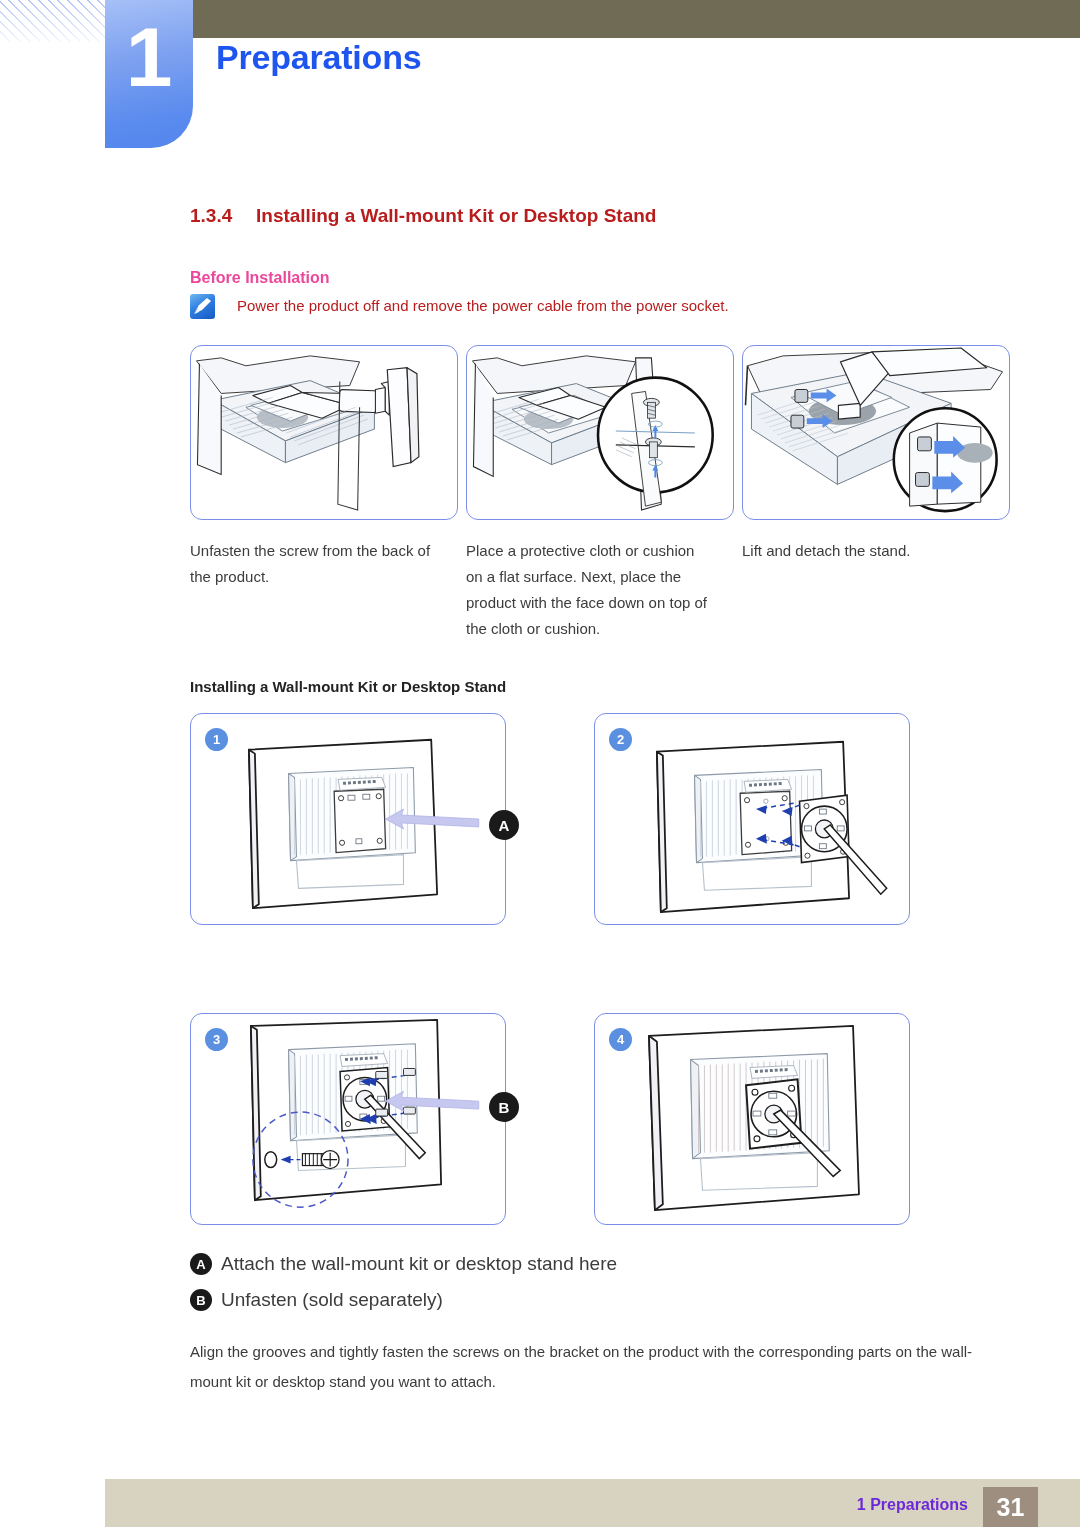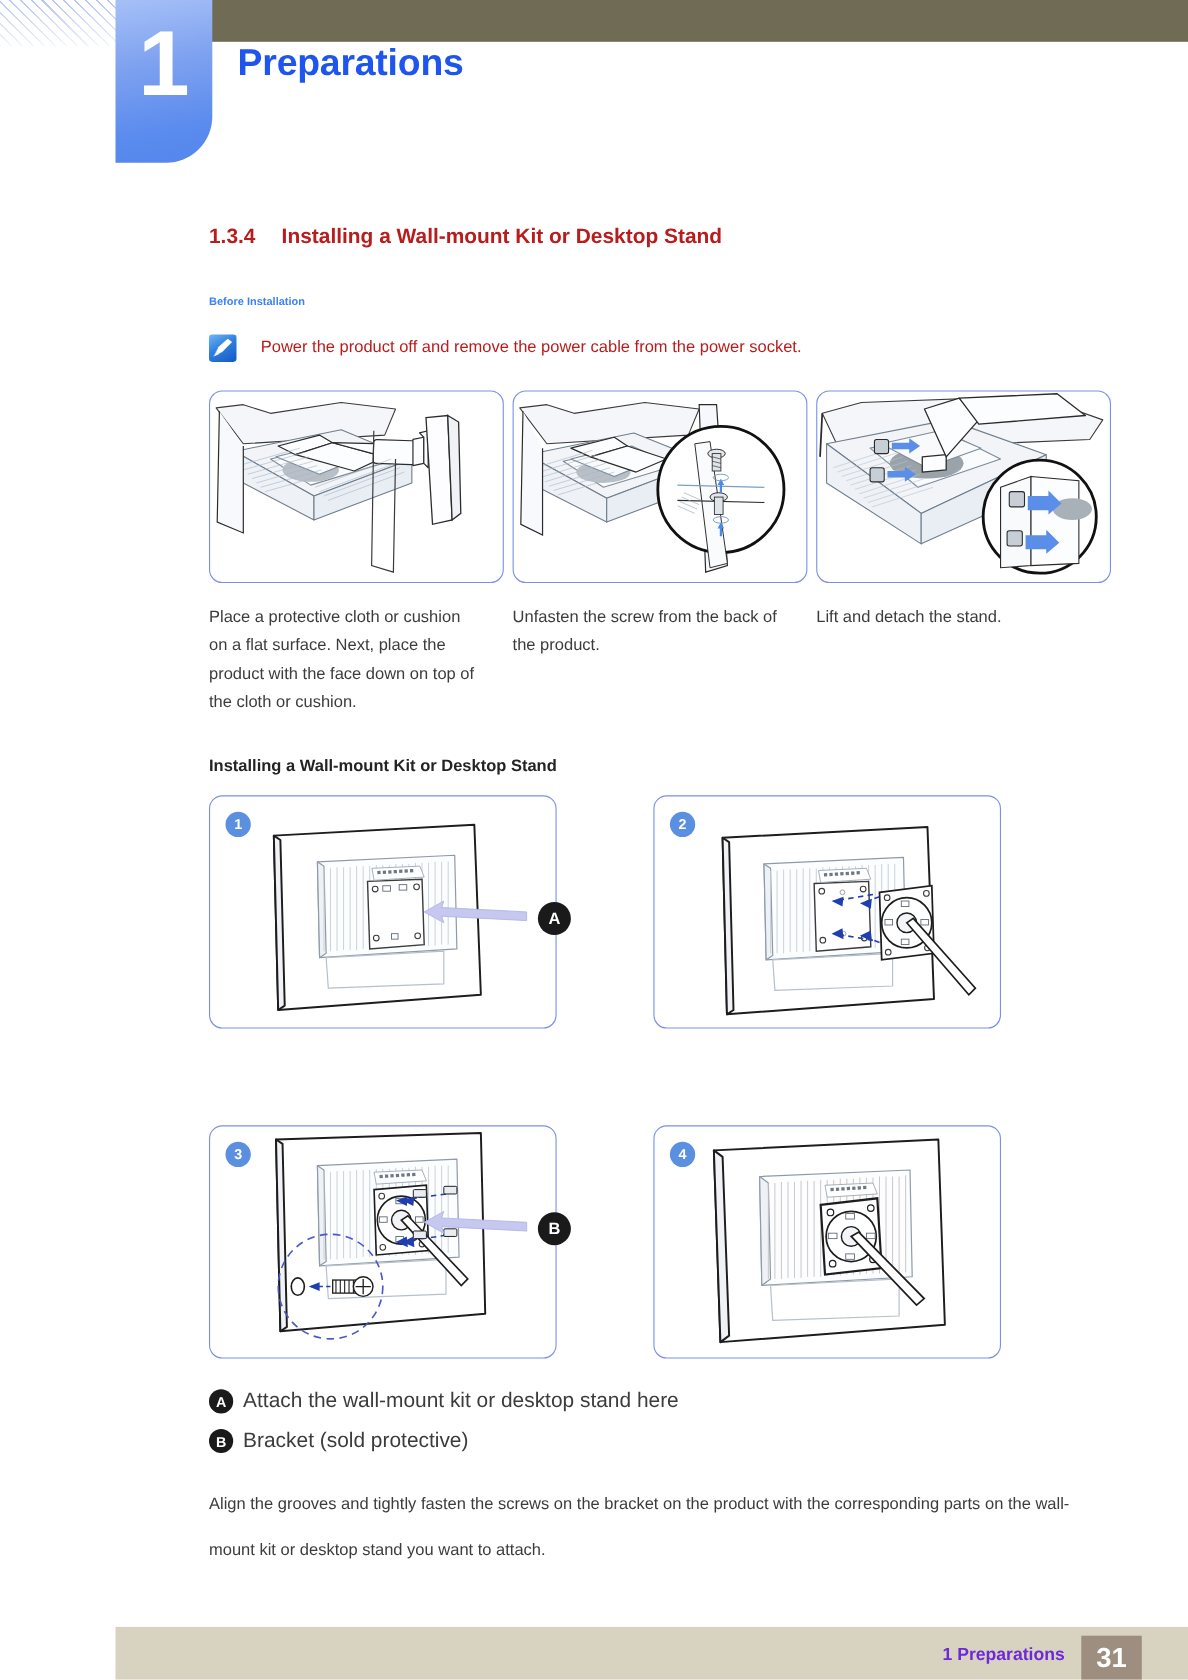--- a/index.html
+++ b/index.html
@@ -43,21 +43,21 @@
     color: #1e55ee; font-size: 34px; font-weight: bold;
     letter-spacing: -0.2px;
   }
 
   
   .content { position: absolute; left: 190px; top: 205px; width: 820px; }
 
   .sec-head { font-size: 19px; font-weight: bold; color: #b91c1c; margin-bottom: 42px; }
   .sec-head .num { display: inline-block; width: 66px; }
 
-  .sub-head { font-size: 10px; font-weight: bold; color: #3b82f6; margin-bottom: 24px; }
+  .sub-head { font-size: 16px; font-weight: bold; color: #ec4899; margin-bottom: 7px; }
 
   .note-row { display: flex; align-items: flex-start; gap: 22px; margin-bottom: 26px; }
   .note-icon {
     width: 25px; height: 25px; flex: 0 0 25px; border-radius: 3px;
     background: linear-gradient(150deg, #6fb8f0 0%, #2f7fe0 45%, #1559c4 100%);
     position: relative; overflow: hidden;
   }
   .note-icon svg { position: absolute; left: 3px; top: 3px; }
   .note-text { font-size: 15px; color: #b91c1c; line-height: 20px; padding-top: 2px; }
 
@@ -88,21 +88,21 @@
   
   .legend { margin-top: 28px; }
   .legend-item { display: flex; align-items: center; gap: 9px; margin-bottom: 14px; }
   .legend-dot {
     width: 22px; height: 22px; border-radius: 50%; background: #1a1a1a; color: #fff;
     font-size: 13px; font-weight: bold; display: flex; align-items: center; justify-content: center;
     flex: 0 0 22px;
   }
   .legend-text { font-size: 19px; color: #3c3c3c; }
 
-  .body-para { margin-top: 26px; font-size: 15px; color: #3c3c3c; line-height: 42px; }
+  .body-para { margin-top: 26px; font-size: 15px; color: #3c3c3c; line-height: 30px; }
 
   
   .footer-bar {
     position: absolute; left: 105px; bottom: 0; width: 975px; height: 48px;
     background: #d8d3c0;
   }
   .footer-label {
     position: absolute; right: 112px; bottom: 13px;
     font-size: 16px; font-weight: bold; color: #6d28d9;
   }
@@ -256,22 +256,22 @@
             <path d="M193 96 L212 96 L212 91 L224 103 L212 113 L212 109 L193 109 Z" fill="#5a8ee8"></path>
             <rect x="174" y="128" width="14" height="14" rx="2" fill="#c7ced6" stroke="#2b2b2b" stroke-width="1"></rect>
             <path d="M191 132 L210 132 L210 127 L222 139 L210 149 L210 145 L191 145 Z" fill="#5a8ee8"></path>
           </g>
           <path d="M4 20 L2 60" stroke="#2b2b2b" stroke-width="1.6" fill="none"></path>
         </svg>
       </div>
     </div>
 
     <div class="caption-row">
+      <div class="caption">Unfasten the screw from the back of the product.</div>
       <div class="caption">Place a protective cloth or cushion on a flat surface. Next, place the product with the face down on top of the cloth or cushion.</div>
-      <div class="caption">Unfasten the screw from the back of the product.</div>
       <div class="caption">Lift and detach the stand.</div>
     </div>
 
     <div class="sub-head2">Installing a Wall-mount Kit or Desktop Stand</div>
 
     <div class="step-grid">
 
       <div class="step-panel">
         <div class="step-badge">1</div>
         <svg class="svg-fill" viewBox="0 0 316 212">
@@ -476,21 +476,21 @@
       </div>
     </div>
 
     <div class="legend">
       <div class="legend-item">
         <div class="legend-dot">A</div>
         <div class="legend-text">Attach the wall-mount kit or desktop stand here</div>
       </div>
       <div class="legend-item">
         <div class="legend-dot">B</div>
-        <div class="legend-text">Bracket (sold protective)</div>
+        <div class="legend-text">Unfasten (sold separately)</div>
       </div>
     </div>
 
     <div class="body-para">Align the grooves and tightly fasten the screws on the bracket on the product with the corresponding parts on the wall-mount kit or desktop stand you want to attach.</div>
   </div>
 
   <div class="footer-bar"></div>
   <div class="footer-label">1 Preparations</div>
   <div class="footer-page">31</div>
 

